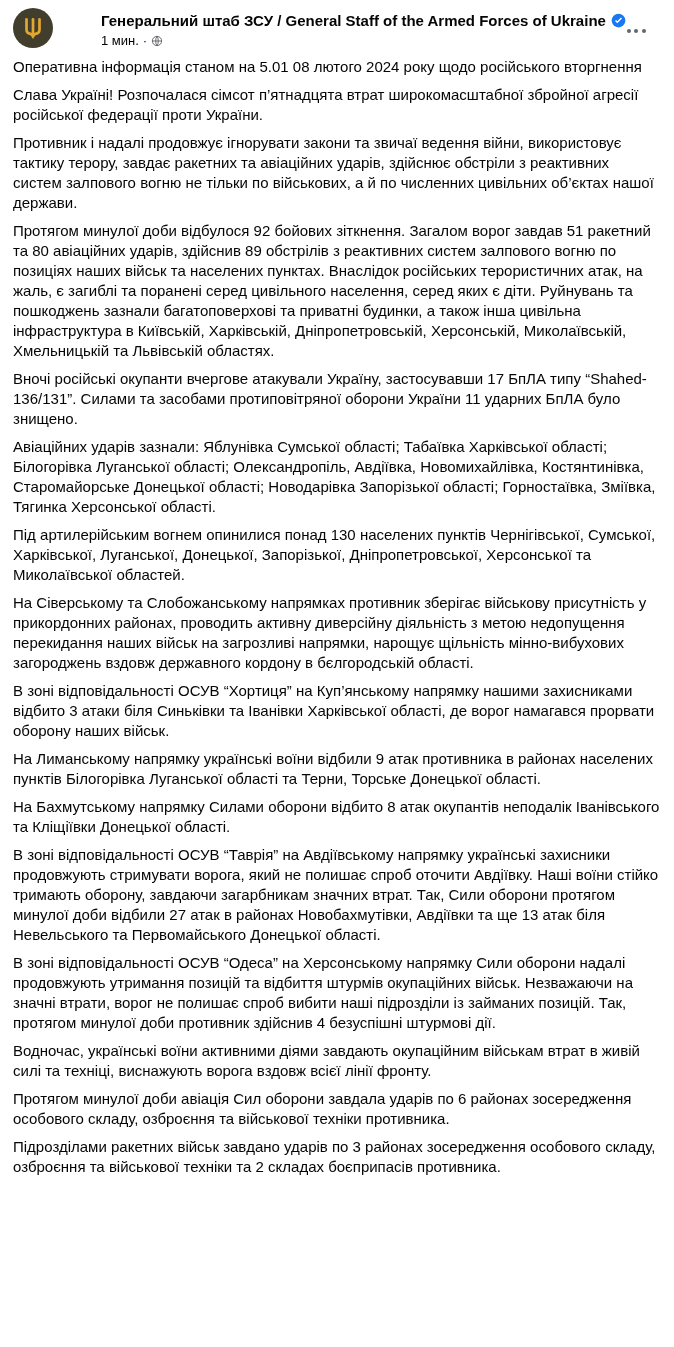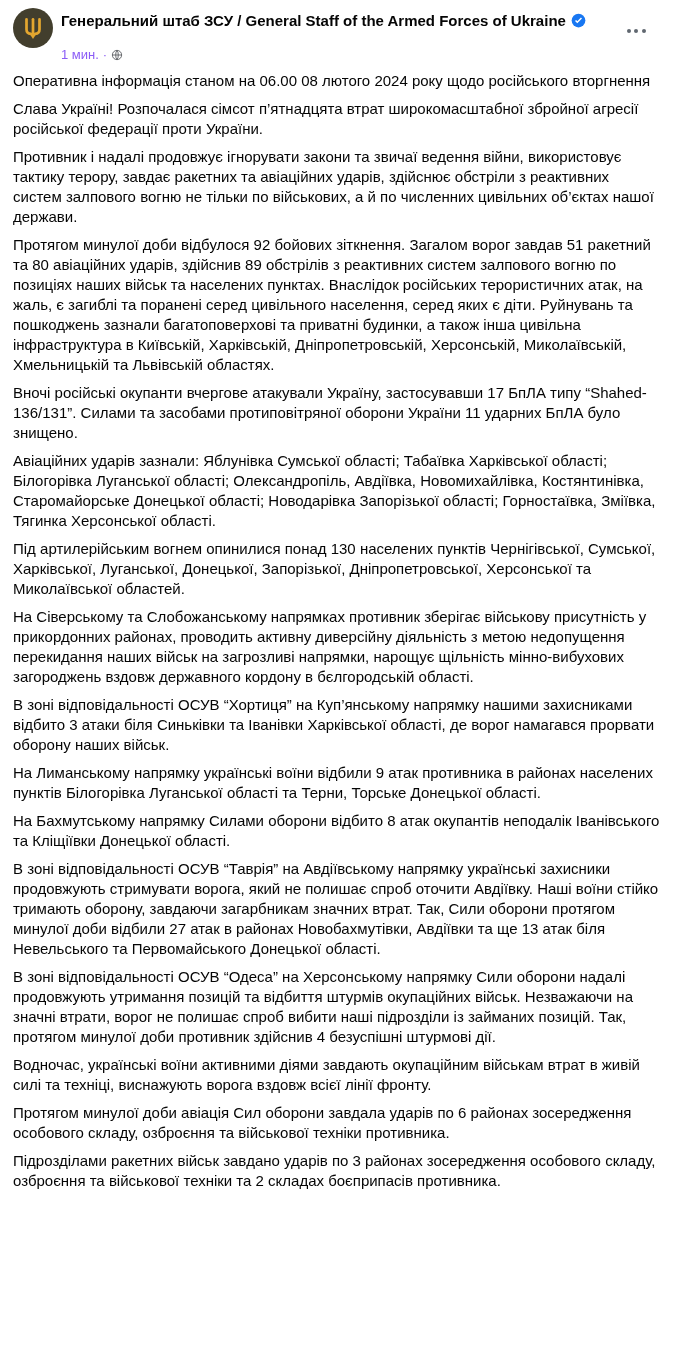--- a/index.html
+++ b/index.html
@@ -18,20 +18,21 @@
     box-sizing: border-box;
     padding: 8px 14px 12px 13px;
     background: #ffffff;
   }
   
   .header {
     position: relative;
     display: flex;
     align-items: flex-start;
     margin-bottom: 7px;
+    gap: 40px;
   }
   .avatar {
     flex: none;
     width: 40px;
     height: 40px;
     border-radius: 50%;
     background: #423e2d;
     display: flex;
     align-items: center;
     justify-content: center;
@@ -48,24 +49,24 @@
     line-height: 19px;
     color: #050505;
     white-space: nowrap;
   }
   .name-row .name { cursor: pointer; }
   .badge { width: 15px; height: 15px; flex: none; display: block; }
   .sub-row {
     display: flex;
     align-items: center;
     gap: 4px;
-    margin-top: 17px;
+    margin-top: 3px;
     font-size: 13px;
     line-height: 16px;
-    color: #8b5cf6;
+    color: #000000;
   }
   .sub-row .time { cursor: pointer; }
   .globe { width: 12px; height: 12px; display: block; }
   .more-btn {
     position: absolute;
     top: 11px;
     right: 8px;
     width: 32px;
     height: 24px;
     display: flex;
@@ -141,21 +142,21 @@
       <span style="display:flex;gap:3.5px;">
         <span class="dot"></span>
           <span class="dot"></span>
           <span class="dot"></span>
       </span>
     </div>
 
   </div>
 
   <div class="body-text">
-      <p>Оперативна інформація станом на 06.00 08 лютого 2024 року щодо російського вторгнення</p>
+      <p>Оперативна інформація станом на 5.01 08 лютого 2024 року щодо російського вторгнення</p>
       <p>Слава Україні! Розпочалася сімсот п’ятнадцята втрат широкомасштабної збройної агресії російської федерації проти України.</p>
       <p>Противник і надалі продовжує ігнорувати закони та звичаї ведення війни, використовує тактику терору, завдає ракетних та авіаційних ударів, здійснює обстріли з реактивних систем залпового вогню не тільки по військових, а й по численних цивільних об’єктах нашої держави.</p>
       <p>Протягом минулої доби відбулося 92 бойових зіткнення. Загалом ворог завдав 51 ракетний та 80 авіаційних ударів, здійснив 89 обстрілів з реактивних систем залпового вогню по позиціях наших військ та населених пунктах. Внаслідок російських терористичних атак, на жаль, є загиблі та поранені серед цивільного населення, серед яких є діти. Руйнувань та пошкоджень зазнали багатоповерхові та приватні будинки, а також інша цивільна інфраструктура в Київській, Харківській, Дніпропетровській, Херсонській, Миколаївській, Хмельницькій та Львівській областях.</p>
       <p>Вночі російські окупанти вчергове атакували Україну, застосувавши 17 БпЛА типу “Shahed-136/131”. Силами та засобами протиповітряної оборони України 11 ударних БпЛА було знищено.</p>
       <p>Авіаційних ударів зазнали: Яблунівка Сумської області; Табаївка Харківської області; Білогорівка Луганської області; Олександропіль, Авдіївка, Новомихайлівка, Костянтинівка, Старомайорське Донецької області; Новодарівка Запорізької області; Горностаївка, Зміївка, Тягинка Херсонської області.</p>
       <p>Під артилерійським вогнем опинилися понад 130 населених пунктів Чернігівської, Сумської, Харківської, Луганської, Донецької, Запорізької, Дніпропетровської, Херсонської та Миколаївської областей.</p>
       <p>На Сіверському та Слобожанському напрямках противник зберігає військову присутність у прикордонних районах, проводить активну диверсійну діяльність з метою недопущення перекидання наших військ на загрозливі напрямки, нарощує щільність мінно-вибухових загороджень вздовж державного кордону в бєлгородській області.</p>
       <p>В зоні відповідальності ОСУВ “Хортиця” на Куп’янському напрямку нашими захисниками відбито 3 атаки біля Синьківки та Іванівки Харківської області, де ворог намагався прорвати оборону наших військ.</p>
       <p>На Лиманському напрямку українські воїни відбили 9 атак противника в районах населених пунктів Білогорівка Луганської області та Терни, Торське Донецької області.</p>
       <p>На Бахмутському напрямку Силами оборони відбито 8 атак окупантів неподалік Іванівського та Кліщіївки Донецької області.</p>

